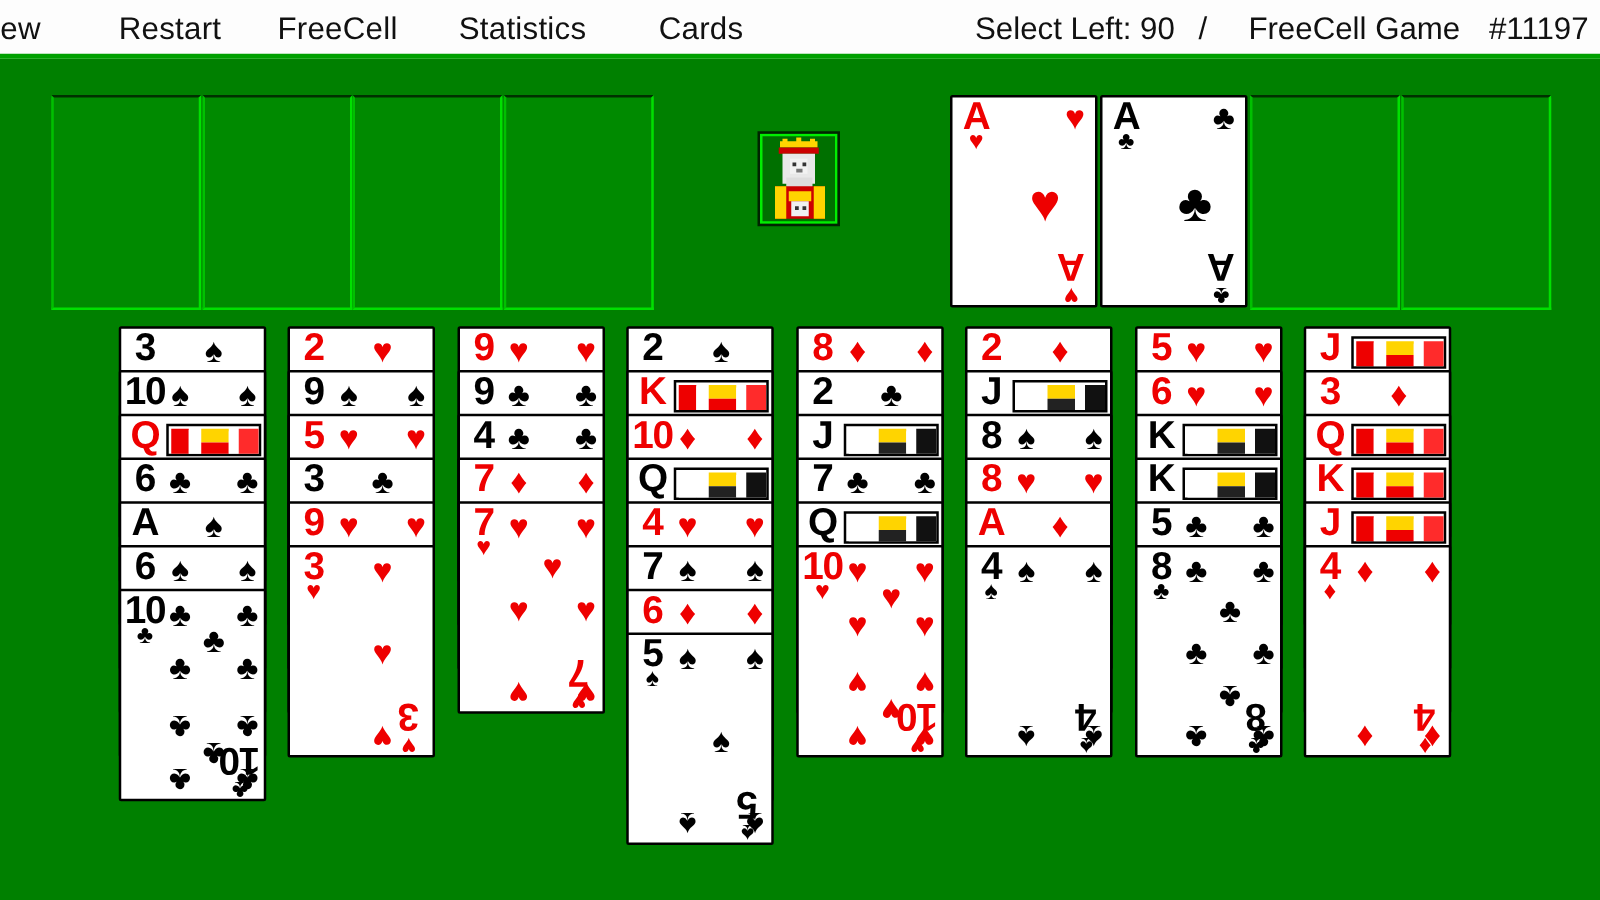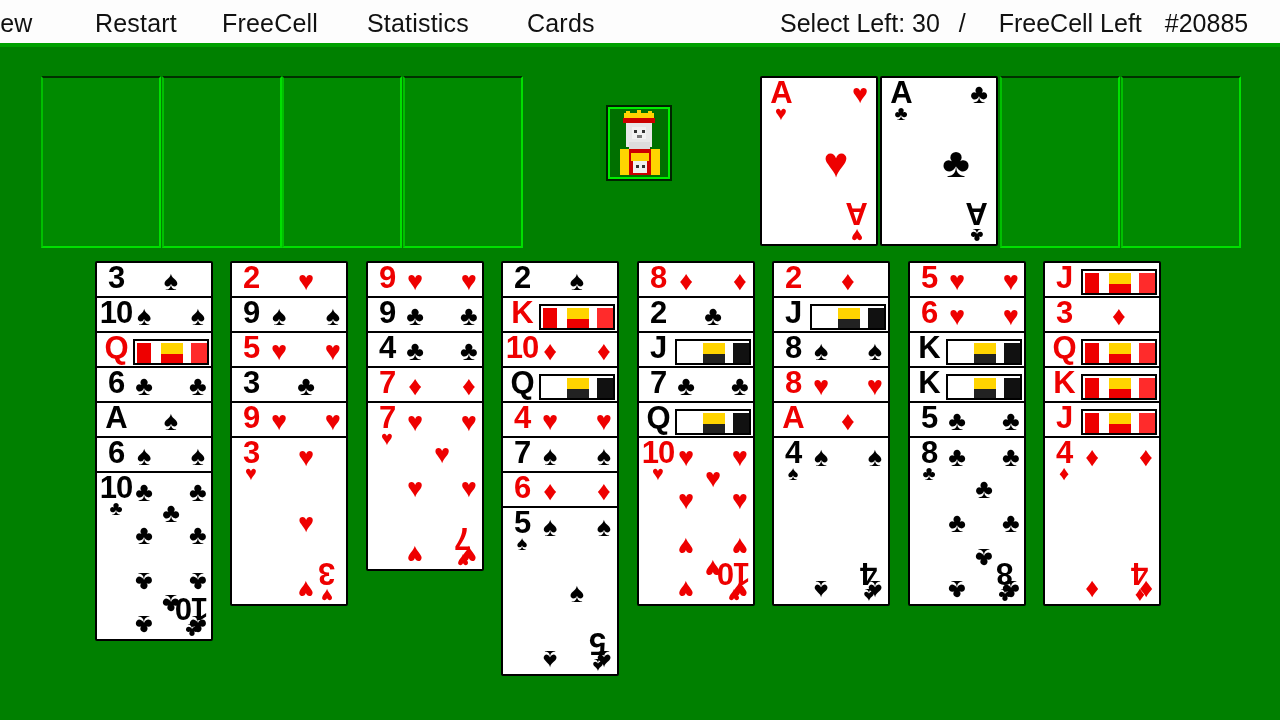--- a/index.html
+++ b/index.html
@@ -128,24 +128,24 @@
 
   <div class="menubar">
     <div class="menu-item mi-new">New</div>
     <div class="menu-item mi-select">Restart</div>
     <div class="menu-item mi-restart">FreeCell</div>
     <div class="menu-item mi-stats">Statistics</div>
     <div class="menu-item mi-undo">Cards</div>
 
     <div class="status">
       <span>Select Left:</span>
-      <span>30</span>
+      <span>90</span>
       <span class="sep">/</span>
-      <span class="gamelabel">FreeCell Left</span>
-      <span class="gameno">#20885</span>
+      <span class="gamelabel">FreeCell Game</span>
+      <span class="gameno">#11197</span>
     </div>
   </div>
 
   <div class="board">
     <div id="slots-layer">
         <div class="slot" style="left: 41px; top: 25px;"></div>
         <div class="slot" style="left: 162px; top: 25px;"></div>
         <div class="slot" style="left: 282px; top: 25px;"></div>
         <div class="slot" style="left: 403px; top: 25px;"></div>
       </div>

